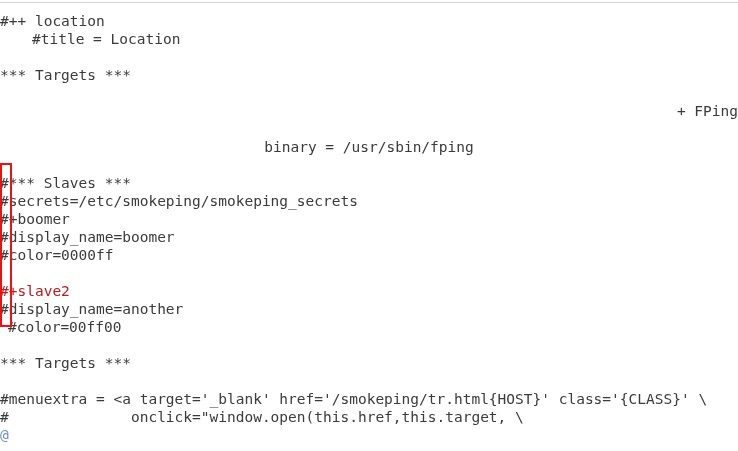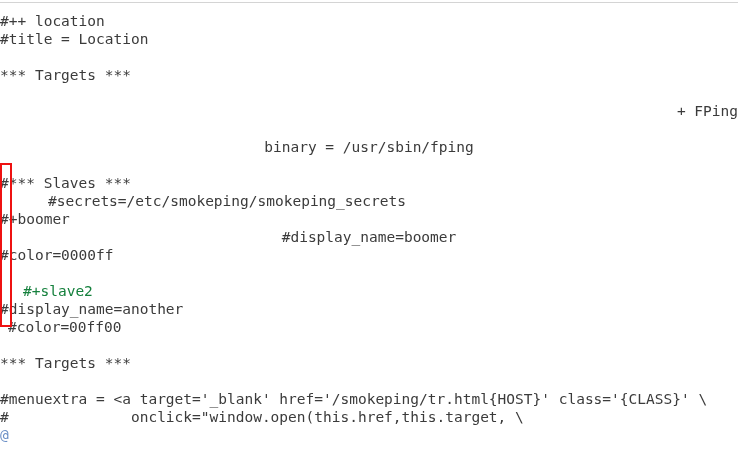--- a/index.html
+++ b/index.html
@@ -63,35 +63,35 @@
 </style>
 </head>
 <body>
 
 <div id="screen" style="background: rgb(255, 255, 255);">
 
   <div id="top-rule"></div>
 
   <div id="code">
       <div class="line" style="color: rgb(59, 59, 59);">#++ location</div>
-      <div class="line" style="color: rgb(59, 59, 59);">#title = Location</div>
+      <div class="line" style="color: rgb(59, 59, 59); margin-left: 32px;">#title = Location</div>
       <div class="line blank" style="color: transparent;"></div>
       <div class="line" style="color: rgb(59, 59, 59);">*** Targets ***</div>
       <div class="line blank" style="color: transparent;"></div>
       <div class="line" style="color: rgb(59, 59, 59); text-align: right;">+ FPing</div>
       <div class="line blank" style="color: transparent;"></div>
       <div class="line" style="color: rgb(59, 59, 59); text-align: center;">binary = /usr/sbin/fping</div>
       <div class="line blank" style="color: transparent;"></div>
       <div class="line" style="color: rgb(59, 59, 59);">#*** Slaves ***</div>
-      <div class="line" style="color: rgb(59, 59, 59); margin-left: 48px;">#secrets=/etc/smokeping/smokeping_secrets</div>
+      <div class="line" style="color: rgb(59, 59, 59);">#secrets=/etc/smokeping/smokeping_secrets</div>
       <div class="line" style="color: rgb(59, 59, 59);">#+boomer</div>
-      <div class="line" style="color: rgb(59, 59, 59); text-align: center;">#display_name=boomer</div>
+      <div class="line" style="color: rgb(59, 59, 59);">#display_name=boomer</div>
       <div class="line" style="color: rgb(59, 59, 59);">#color=0000ff</div>
       <div class="line blank" style="color: transparent;"></div>
-      <div class="line" style="color: #15803d; margin-left: 23px;">#+slave2</div>
+      <div class="line" style="color: #b91c1c;">#+slave2</div>
       <div class="line" style="color: rgb(59, 59, 59);">#display_name=another</div>
       <div class="line" style="color: rgb(59, 59, 59); padding-left: 8px;">#color=00ff00</div>
       <div class="line blank" style="color: transparent;"></div>
       <div class="line" style="color: rgb(59, 59, 59);">*** Targets ***</div>
       <div class="line blank" style="color: transparent;"></div>
       <div class="line" style="color: rgb(59, 59, 59);">#menuextra = &lt;a target='_blank' href='/smokeping/tr.html{HOST}' class='{CLASS}' \</div>
       <div class="line" style="color: rgb(59, 59, 59);">#              onclick="window.open(this.href,this.target, \</div>
       <div class="line at-marker">@</div>
     </div>
 

